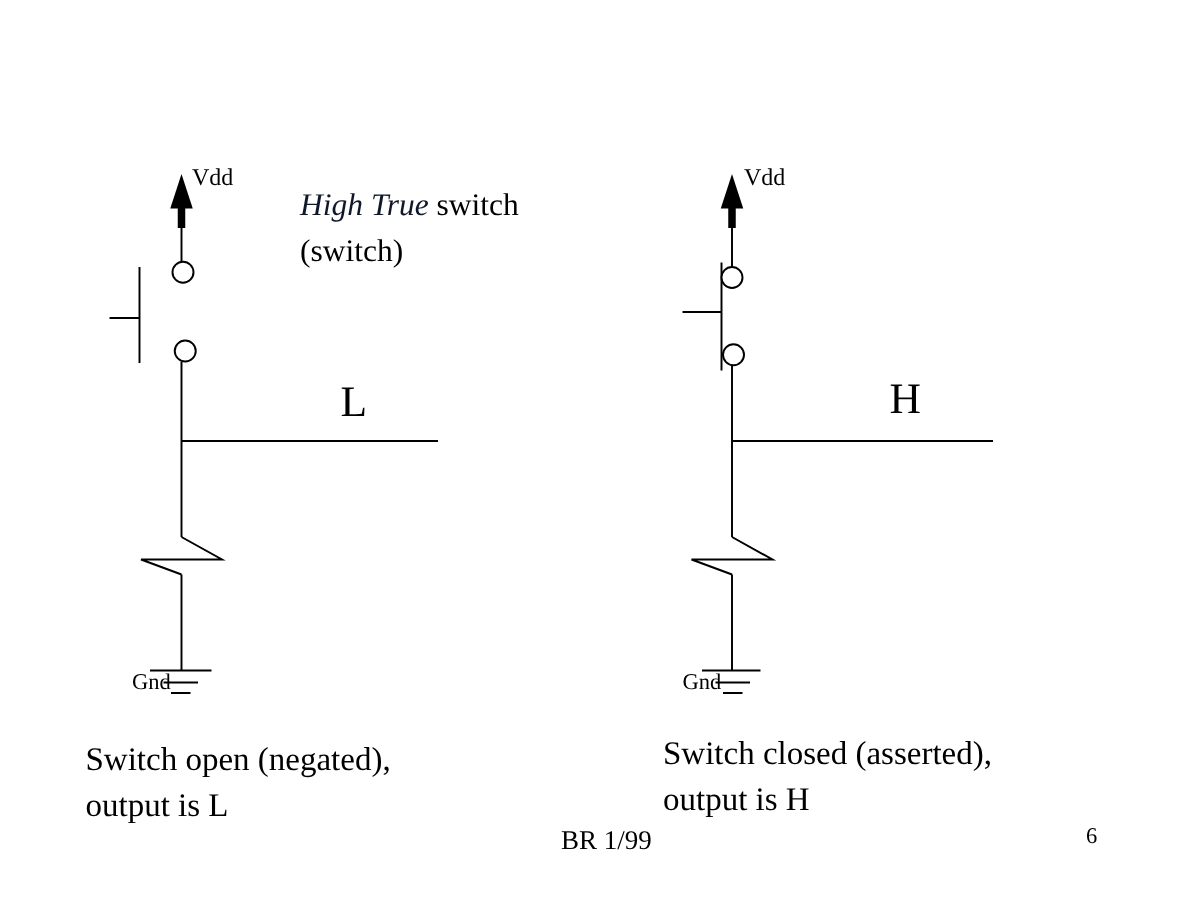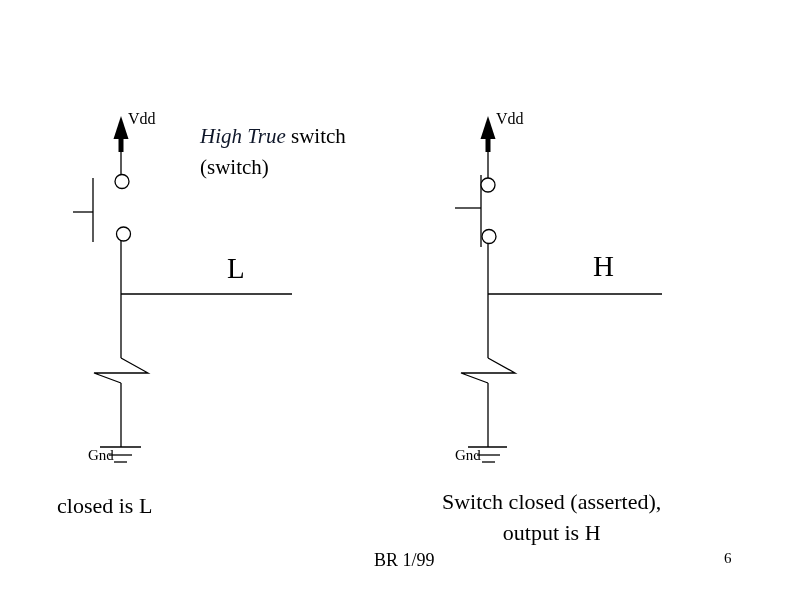--- a/index.html
+++ b/index.html
@@ -34,21 +34,21 @@
     left: 200px; top: 121px;
     font-size: 21px;
     line-height: 31px;
   }
   .caption {
     position: absolute;
     font-size: 22px;
     line-height: 31px;
   }
   .caption-left  { left: 57px;  top: 490px; }
-  .caption-right { left: 442px; top: 486px; text-align: center; }
+  .caption-right { left: 442px; top: 486px; }
   .footer-text  { position: absolute; left: 374px; top: 550px; font-size: 18px; }
   .page-number  { position: absolute; left: 724px; top: 550px; font-size: 15px; }
   svg .wire { stroke: #000; stroke-width: 1.3; fill: none; }
   svg .contact { stroke: #000; stroke-width: 1.3; fill: #fff; }
   svg .solid { fill: #000; stroke: none; }
 </style>
 </head>
 <body>
 
 <div class="slide">
@@ -111,21 +111,22 @@
     <div>(switch)</div>
   </div>
 
   <span class="label out-label" style="left:227px; top:252px;">L</span>
   <span class="label out-label" style="left:593px; top:250px;">H</span>
 
   <span class="label gnd-label" style="left:88px; top:417px;">Gnd</span>
   <span class="label gnd-label" style="left:455px; top:417px;">Gnd</span>
 
   <div class="caption caption-left">
-    <div>closed is L</div>
+    <div>Switch open (negated),</div>
+    <div>output is L</div>
   </div>
   <div class="caption caption-right">
     <div>Switch closed (asserted),</div>
     <div>output is H</div>
   </div>
 
   <span class="footer-text">BR 1/99</span>
   <span class="page-number">6</span>
 </div>
 

